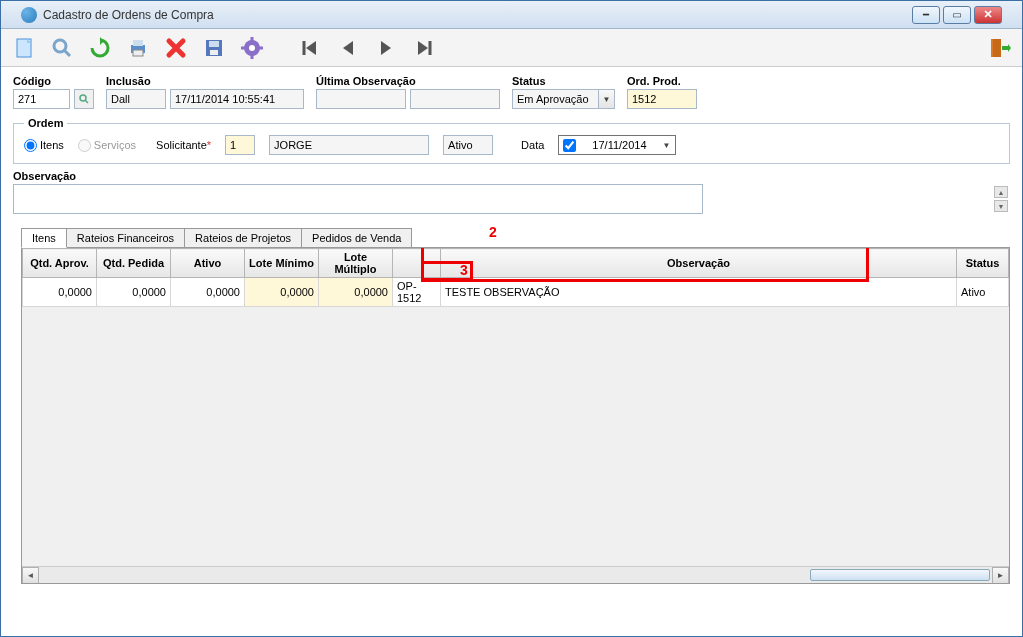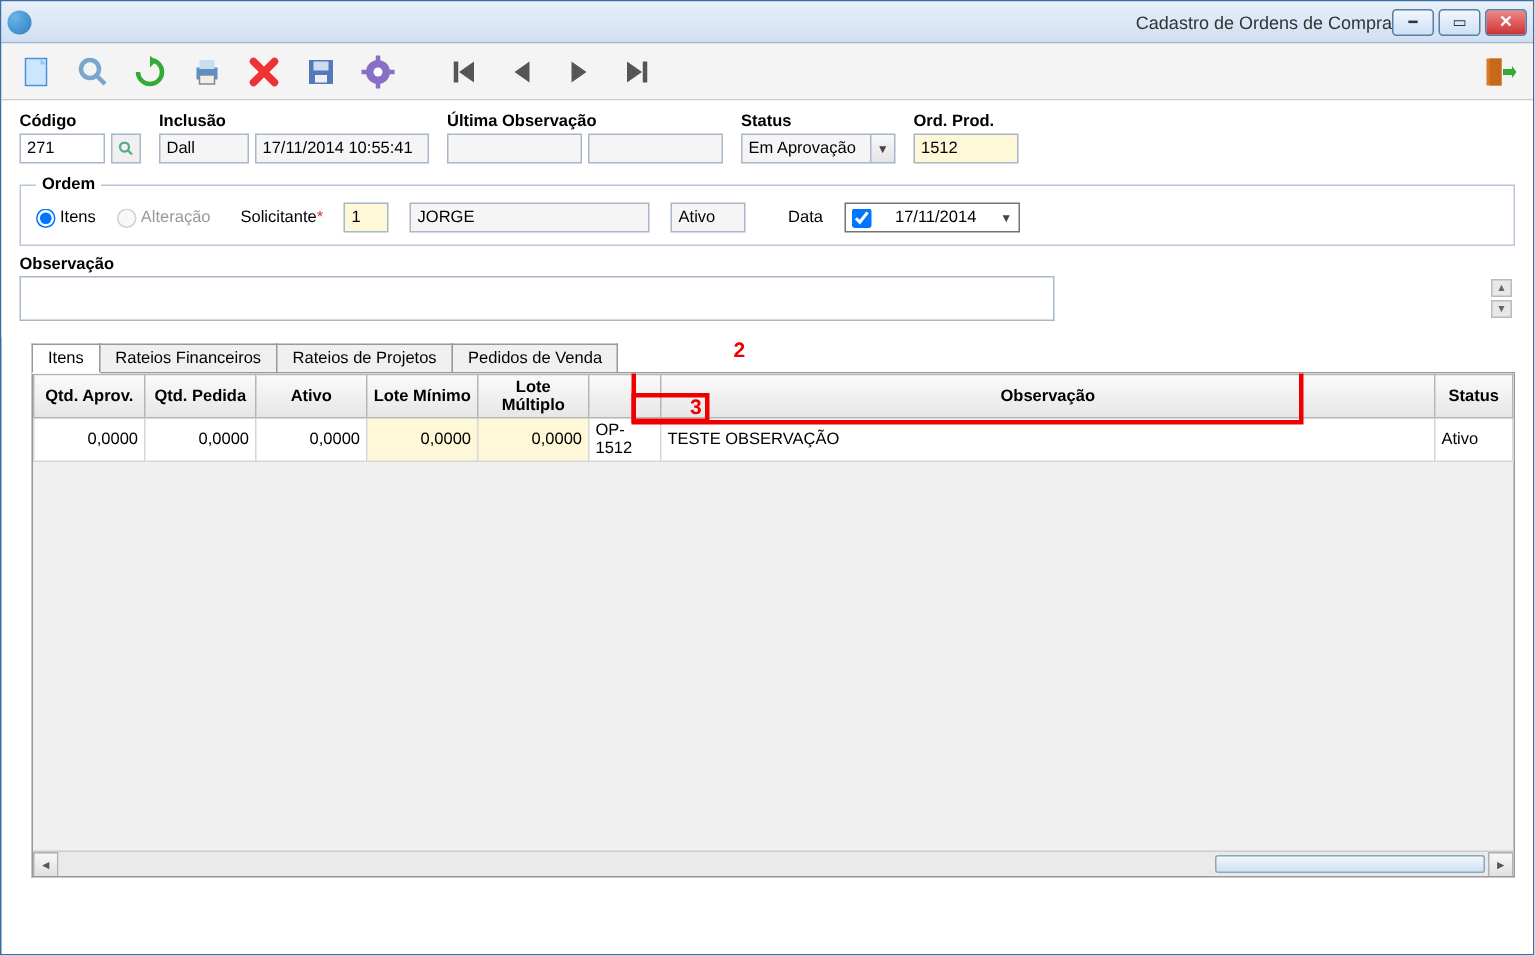--- a/index.html
+++ b/index.html
@@ -1,20 +1,20 @@
 <!DOCTYPE html>
 <html><head>
 <meta charset="utf-8">
 <style>
 * { box-sizing: border-box; margin: 0; padding: 0; }
 body { font-family: Tahoma, Arial, sans-serif; font-size: 11px; background: #fff; overflow: hidden; }
 
 .window { width: 1023px; height: 637px; border: 1px solid #3b6ea5; background: #fff; display: flex; flex-direction: column; }
 
-.titlebar { height: 28px; background: linear-gradient(#e8f0f8, #d0dff0); display: flex; align-items: center; padding: 0 4px; border-bottom: 1px solid #a0b5cc; text-align: right; }
+.titlebar { height: 28px; background: linear-gradient(#e8f0f8, #d0dff0); display: flex; align-items: center; padding: 0 20px; border-bottom: 1px solid #a0b5cc; }
 .titlebar .app-icon { width: 16px; height: 16px; background: radial-gradient(circle at 30% 30%, #6bb5e8, #2a7dbd); border-radius: 50%; margin-right: 6px; }
 .titlebar .title { flex: 1; color: #333; font-size: 12px; }
 .titlebar .win-btns { display: flex; gap: 3px; }
 .titlebar .win-btn { width: 28px; height: 18px; border: 1px solid #5a7da5; background: linear-gradient(#f0f6fc, #cde2f5); border-radius: 3px; display: flex; align-items: center; justify-content: center; font-size: 10px; color: #333; cursor: pointer; }
 .titlebar .win-btn.close { background: linear-gradient(#e88, #c33); color: #fff; font-weight: bold; }
 .titlebar .win-btn.close .x { font-size: 11px; }
 
 .toolbar { height: 38px; background: #f4f4f4; border-bottom: 1px solid #ccc; display: flex; align-items: center; padding: 2px 8px; gap: 8px; }
 .tool-btn { width: 30px; height: 30px; display: flex; align-items: center; justify-content: center; cursor: pointer; border-radius: 3px; }
 .tool-icon { width: 24px; height: 24px; }
@@ -179,21 +179,21 @@
                 <circle cx="10" cy="10" r="6" fill="none" stroke="#5a8" stroke-width="3"></circle>
                 <line x1="14" y1="14" x2="20" y2="20" stroke="#5a8" stroke-width="3"></line>
               </svg>
           </div>
         </div>
       </div>
       <div class="field-group">
         <label>Inclusão</label>
         <div class="field-inline">
           <input type="text" readonly="" style="width: 60px;" value="Dall">
-          <input type="text" readonly="" style="width: 116px;" value="17/11/2014 10:55:41">
+          <input type="text" readonly="" style="width: 134px;" value="17/11/2014 10:55:41">
         </div>
       </div>
       <div class="field-group">
         <label>Última Observação</label>
         <div class="field-inline">
           <input type="text" readonly="" style="width: 90px;" value="">
           <input type="text" readonly="" style="width: 90px;" value="">
         </div>
       </div>
       <div class="field-group">
@@ -211,21 +211,21 @@
 
     <fieldset>
       <legend>Ordem</legend>
       <div class="radio-row">
         <label class="radio-item">
           <input type="radio" checked="" style="">
           <span>Itens</span>
         </label>
         <label class="radio-item disabled">
           <input type="radio" disabled="" style="">
-          <span>Alteração</span>
+          <span>Serviços</span>
         </label>
         <span style="margin-left:6px"><span>Solicitante</span><span style="color:#d33">*</span></span>
         <input type="text" class="yellow" style="width: 30px;" value="1">
         <input type="text" readonly="" style="width: 160px;" value="JORGE">
         <input type="text" readonly="" style="width: 50px;" value="Ativo">
         <span style="margin-left:14px">Data</span>
         <div class="checkbox-box">
           <input type="checkbox" checked="" style="">
           <span>17/11/2014</span>
           <span style="font-size:8px;color:#444">▼</span>

